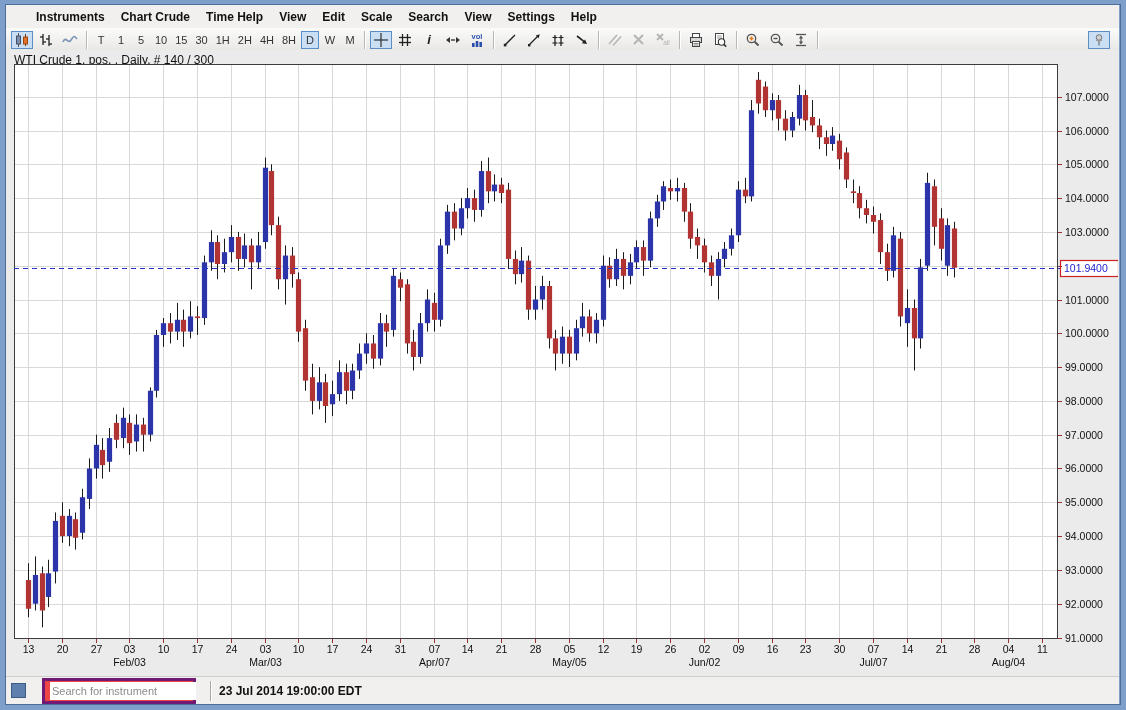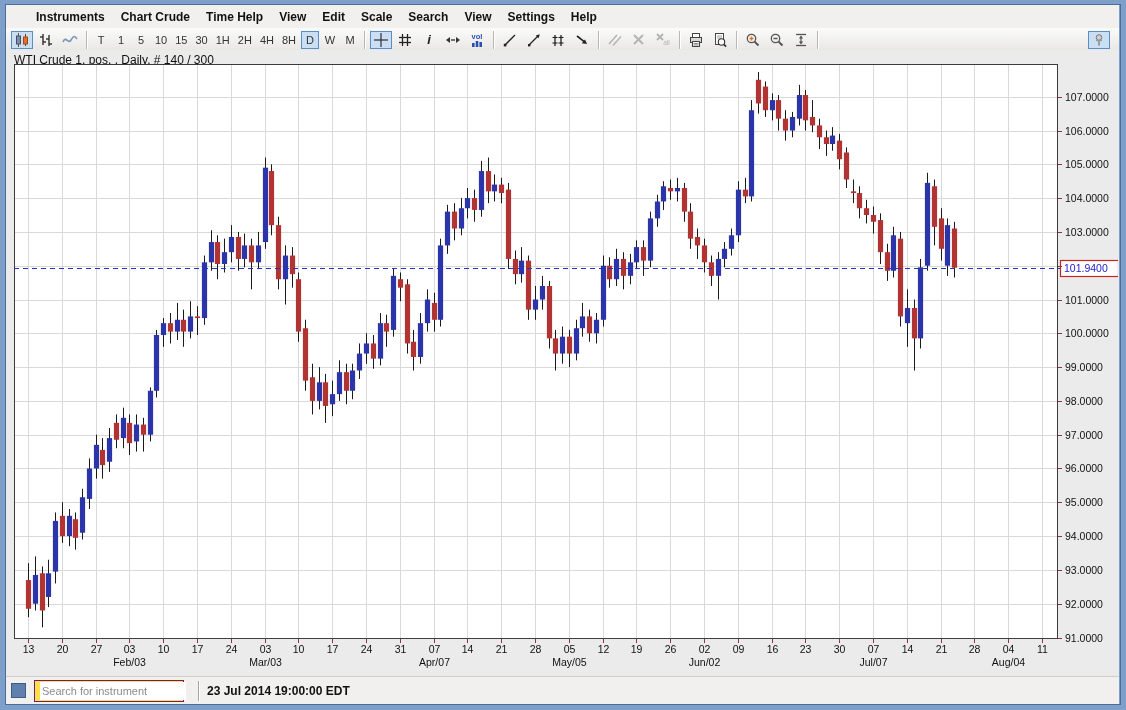--- a/index.html
+++ b/index.html
@@ -17,21 +17,21 @@
   .tbtn .ts-label{font-size:11px;color:#333;}
   .tsep{width:1px;height:18px;background:#b9b7b3;margin:0 4px;box-shadow:1px 0 0 #fff;}
   #pin-btn{position:absolute;right:8px;top:3px;}
   
   #chart-panel{position:absolute;left:0;top:45px;width:100%;height:626px;background:#ebebeb;}
   #chart-title{position:absolute;left:8px;top:3px;font-size:12px;color:#111;}
   #chart-svg{position:absolute;left:2px;top:0px;}
   
   #statusbar{position:absolute;left:0;top:671px;width:100%;height:27px;background:#f1f0ee;border-top:1px solid #d0cecb;display:flex;align-items:center;}
   #status-indicator{width:13px;height:13px;background:#5f7fae;border:1px solid #3e5c85;margin-left:5px;}
-  #search-wrap{position:relative;margin-left:8px;width:148px;height:20px;background:#fde047;border:1px solid #701a75;display:flex;align-items:center;}
+  #search-wrap{position:relative;margin-left:16px;width:148px;height:20px;background:#ef4444;border:3px solid #701a75;display:flex;align-items:center;}
   #search-input{border:none;outline:none;flex:1;height:16px;font-size:11px;font-family:"Liberation Sans",sans-serif;color:#444;margin-left:2px;}
   #search-input::placeholder{color:#8c8c8c;}
   #status-sep{width:1px;height:20px;background:#a8a6a2;margin:0 8px 0 14px;box-shadow:1px 0 0 #fff;}
   #timestamp{font-size:12px;font-weight:bold;color:#111;text-align:center;}
   svg text{font-family:"Liberation Sans",sans-serif;}
 </style>
 </head>
 <body>
 
 <div id="window">

